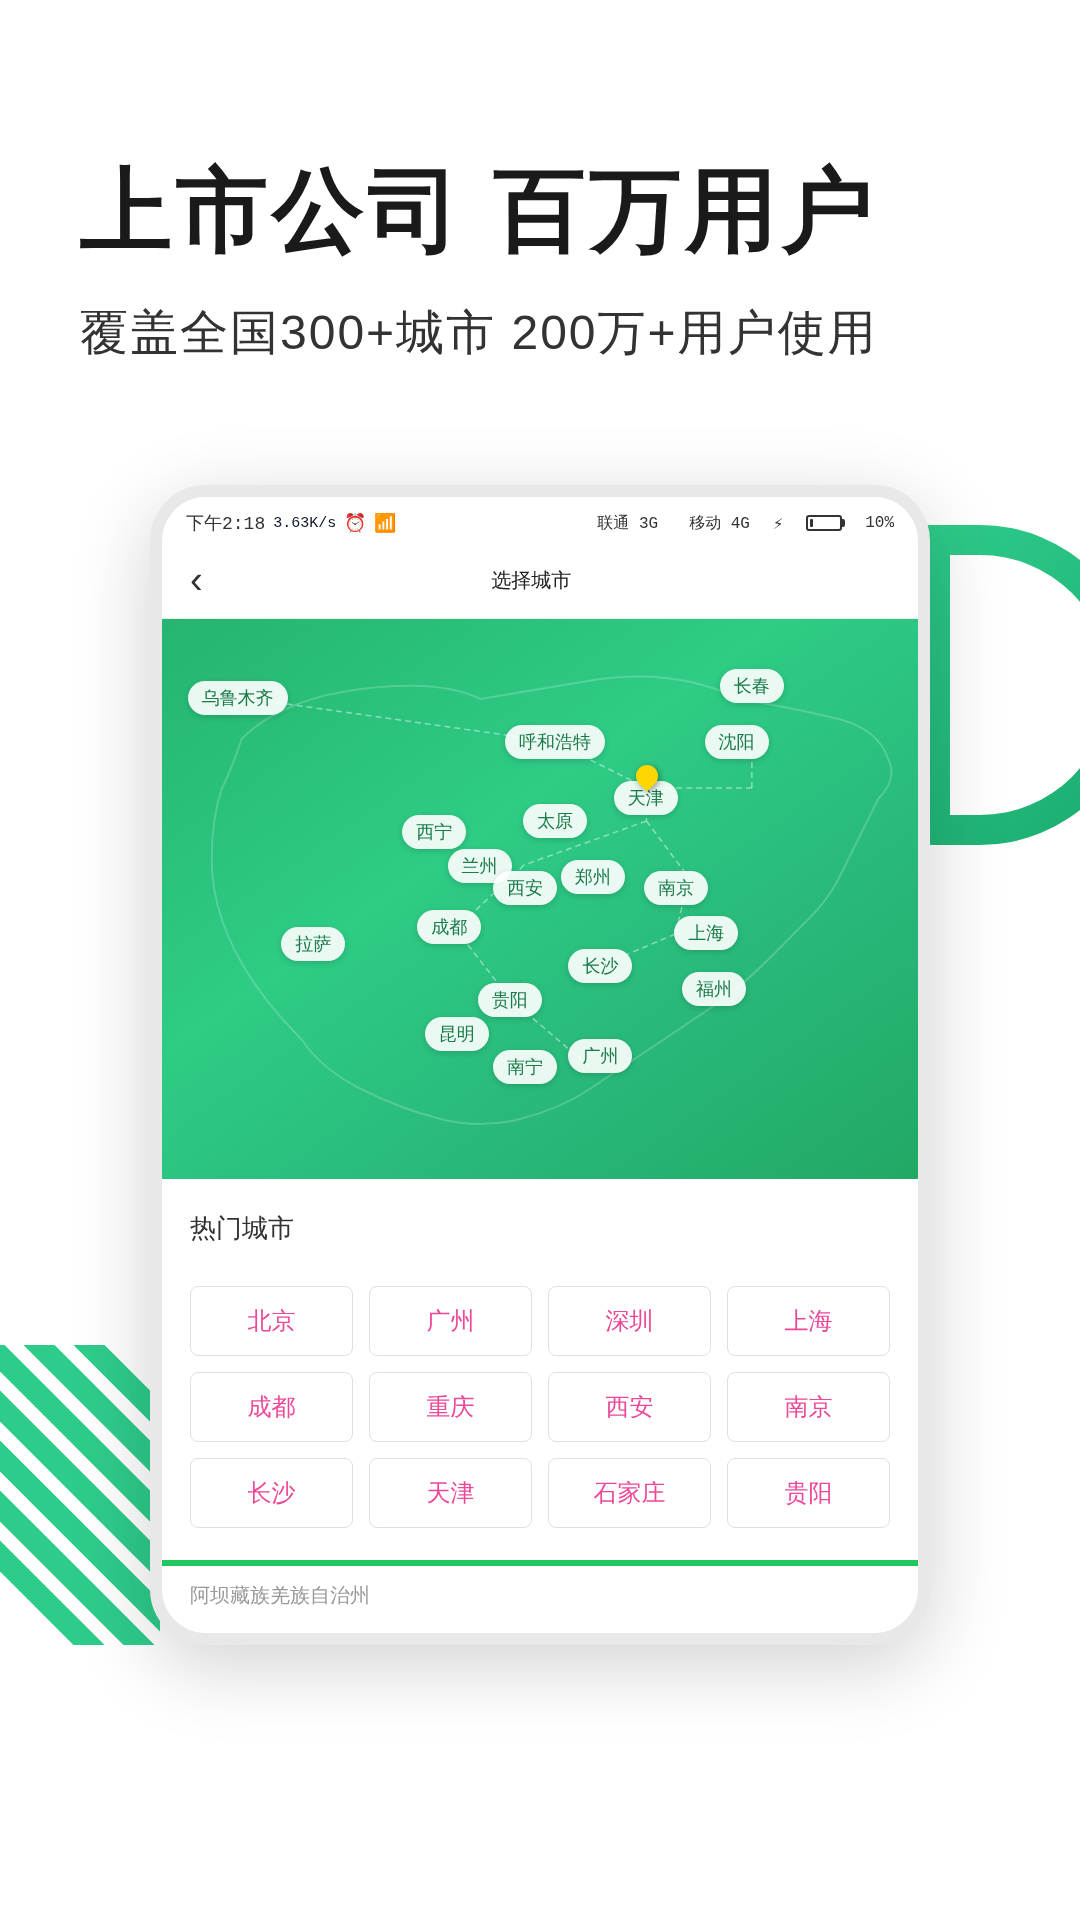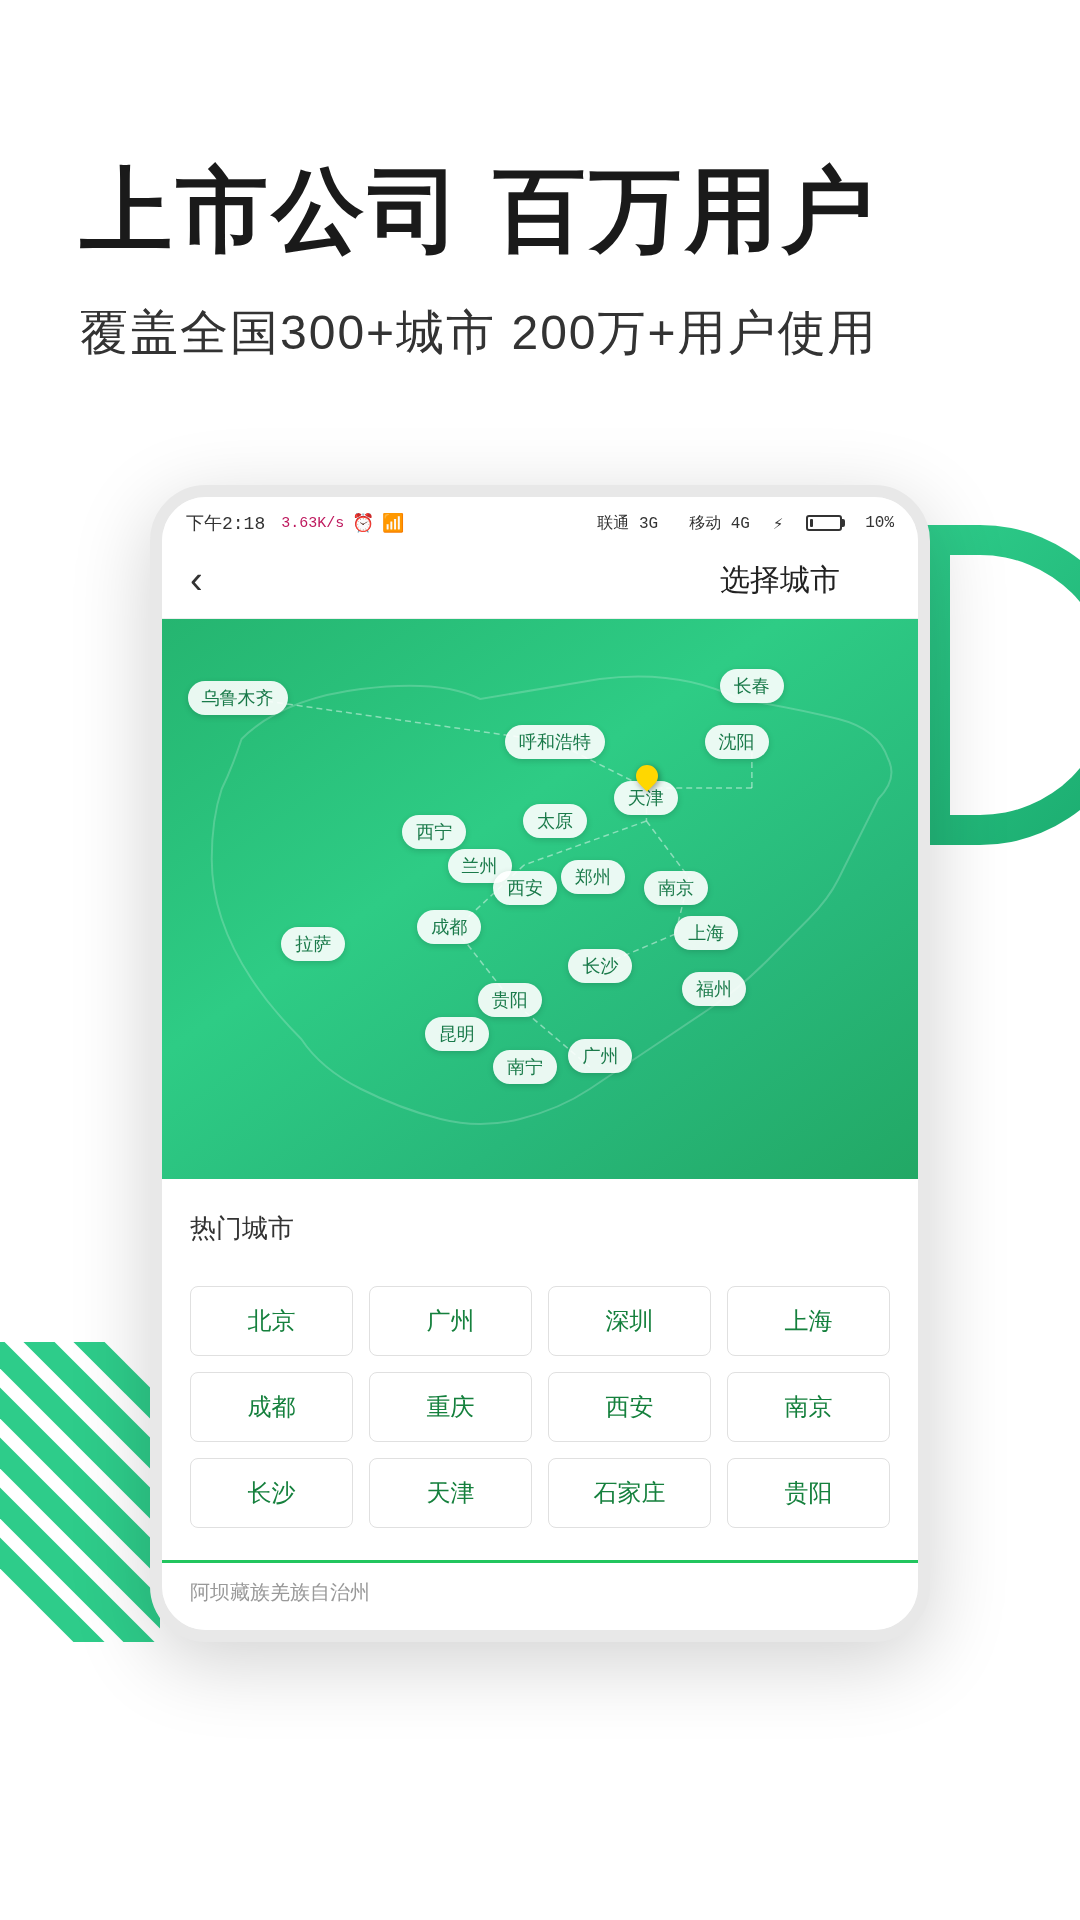--- a/index.html
+++ b/index.html
@@ -151,22 +151,22 @@
     }
     .nav-back {
       font-size: 32px;
       color: #333;
       font-weight: 300;
       margin-right: 20px;
       cursor: pointer;
     }
     .nav-title {
       flex: 1;
-      text-align: right;
-      font-size: 30px;
+      text-align: center;
+      font-size: 20px;
       font-weight: 500;
       color: #222;
       margin-right: 50px;
     }
 
     
     .map-area {
       background: #2ebd7a;
       position: relative;
       height: 560px;
@@ -212,31 +212,31 @@
       gap: 16px;
     }
 
     .city-btn {
       background: #fff;
       border: 1.5px solid #e0e0e0;
       border-radius: 8px;
       padding: 18px 8px;
       text-align: center;
       font-size: 24px;
-      color: #15803d;
+      color: #ec4899;
       cursor: pointer;
     }
 
     
     .bottom-text {
       background: #fff;
       padding: 16px 28px 24px 28px;
       font-size: 20px;
       color: #999;
-      border-top: 3px solid #22c55e;
+      border-top: 6px solid #22c55e;
     }
 
     
     .map-lines {
       position: absolute;
       inset: 0;
       width: 100%;
       height: 100%;
       pointer-events: none;
     }
@@ -251,21 +251,21 @@
 
 <div class="phone-section">
 
   <div class="circle-decoration"></div>
 
   <div class="phone-frame">
 
     <div class="status-bar">
       <div class="status-left">
         <span>下午2:18</span>
-        <span style="font-size:15px;color:#be185d;margin-left:8px;">3.63K/s</span>
+        <span style="font-size:15px;color:#0f172a;">3.63K/s</span>
         <span>⏰</span>
         <span>📶</span>
       </div>
       <div class="status-right">
         <span style="font-size:16px;">联通 3G</span>
         <span style="font-size:16px;margin-left:8px;">移动 4G</span>
         <span>⚡</span>
         <div class="battery">
           <div class="battery-body">
             <div class="battery-fill"></div>

